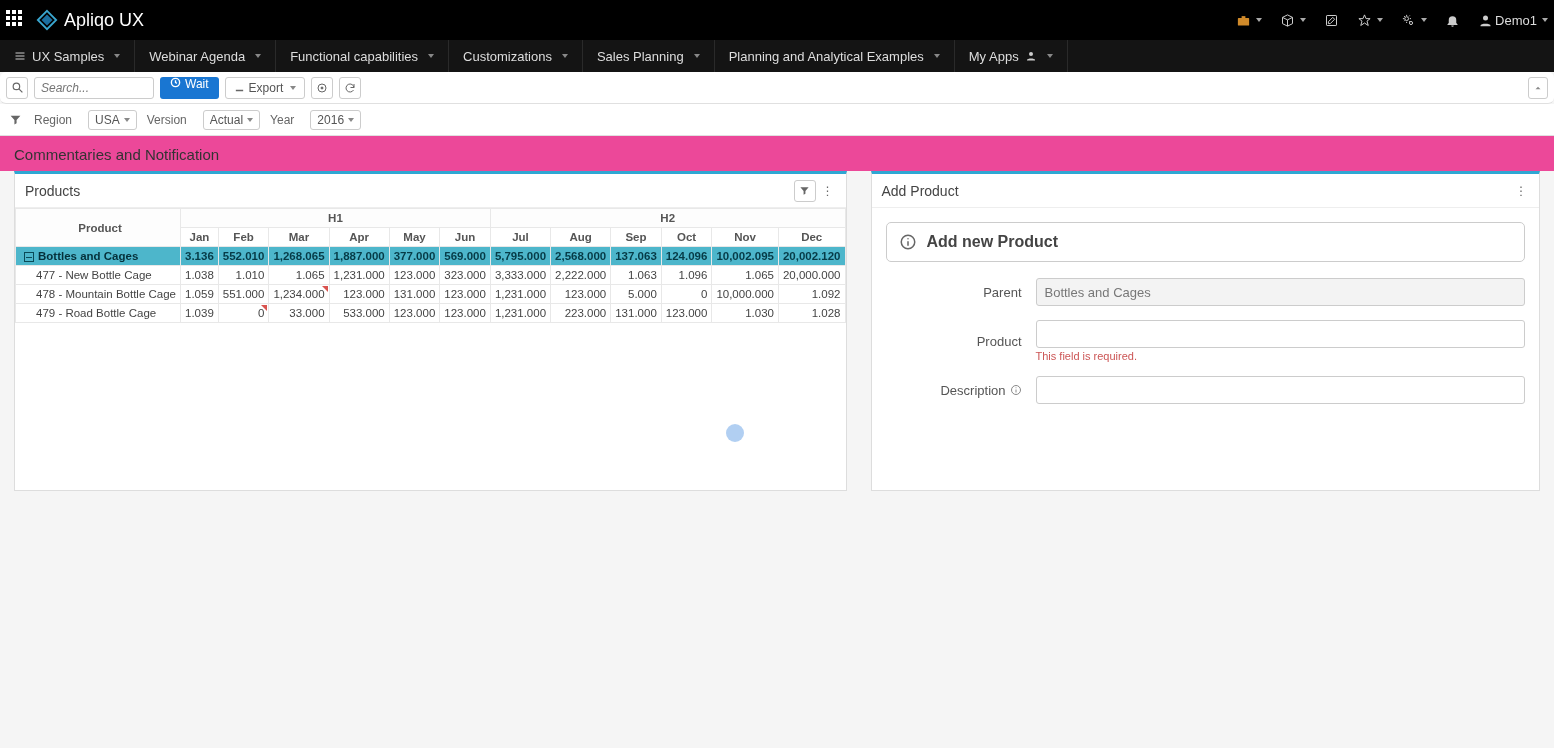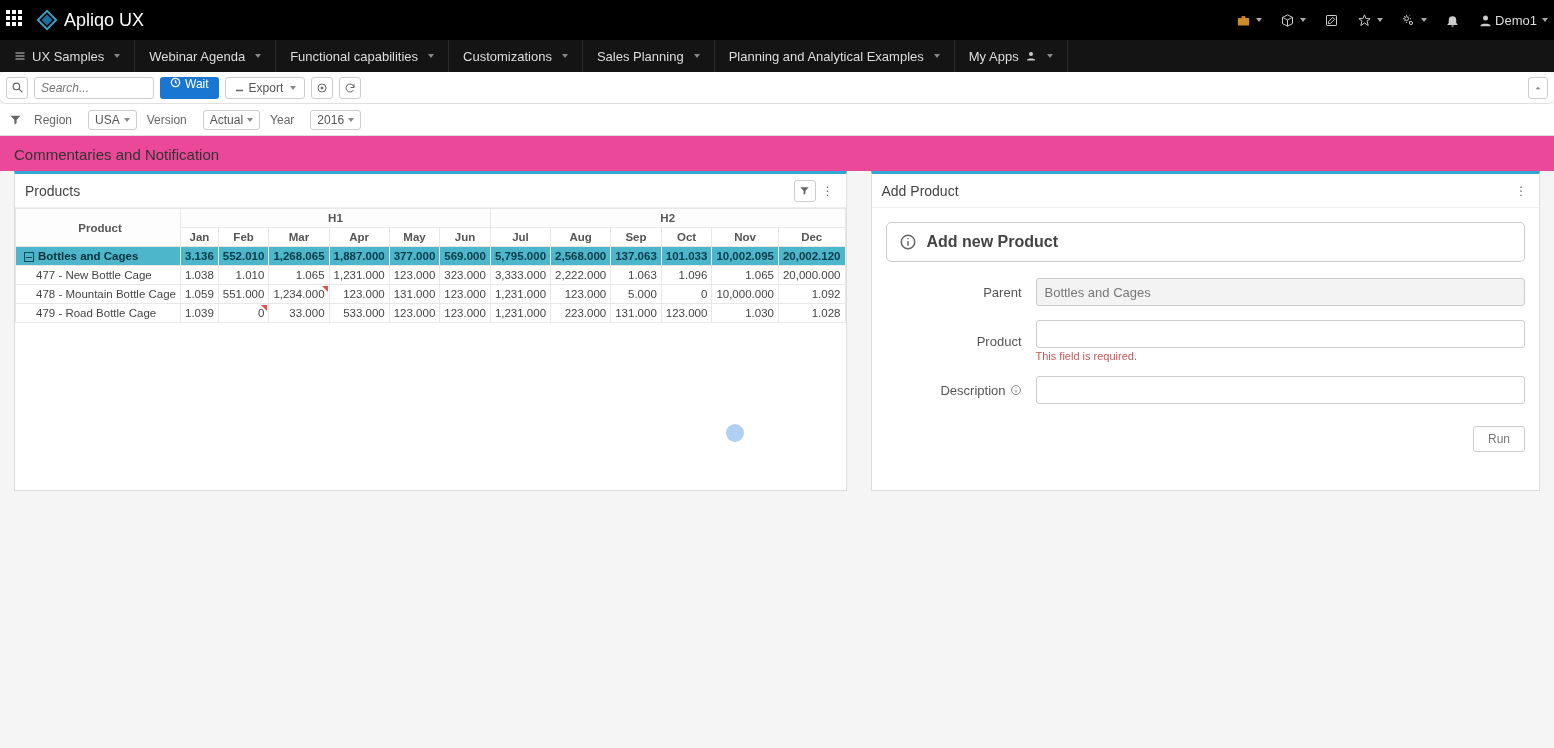--- a/index.html
+++ b/index.html
@@ -300,21 +300,21 @@
             <td class="product-col"><span class="collapse-handle"></span><span>Bottles and Cages</span></td>
             <td>3.136</td>
             <td>552.010</td>
             <td>1,268.065</td>
             <td>1,887.000</td>
             <td>377.000</td>
             <td>569.000</td>
             <td>5,795.000</td>
             <td>2,568.000</td>
             <td>137.063</td>
-            <td>101.033</td>
+            <td>124.096</td>
             <td>10,002.095</td>
             <td>20,002.120</td>
           </tr>
           <tr>
             <td class="product-col" style="padding-left: 20px;"><span>477 - New Bottle Cage</span></td>
             <td>1.038</td>
             <td>1.010</td>
             <td>1.065</td>
             <td>1,231.000</td>
             <td>123.000</td>
@@ -390,19 +390,16 @@
           <span>Description</span>
           <svg width="12" height="12" viewBox="0 0 24 24" fill="none" stroke="#888" stroke-width="2">
               <circle cx="12" cy="12" r="9"></circle>
               <line x1="12" y1="11" x2="12" y2="17"></line>
               <circle cx="12" cy="7.5" r="1" fill="#888" stroke="none"></circle>
             </svg>
         </div>
         <div class="field"><input type="text" style=""></div>
       </div>
     </div>
-    <div class="form-actions">
-      <button><span>Run</span></button>
-    </div>
   </div>
 </div>
 
 <div class="cursor-dot"></div>
 
 </body></html>

